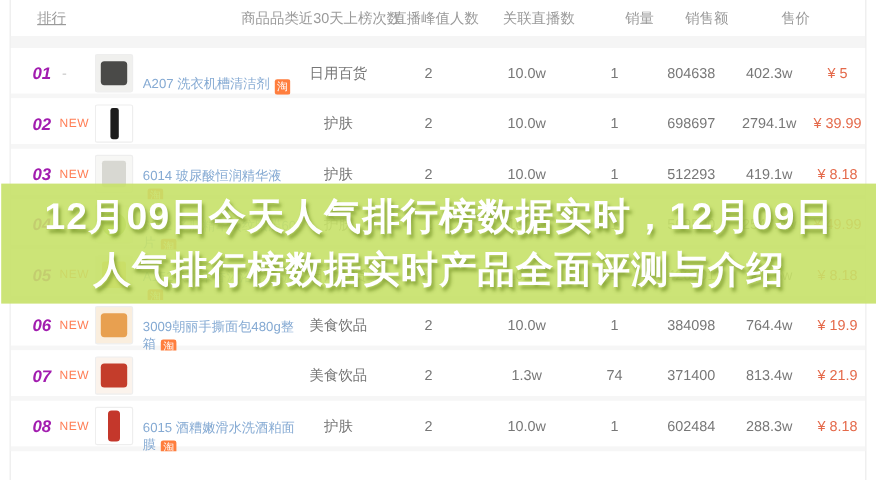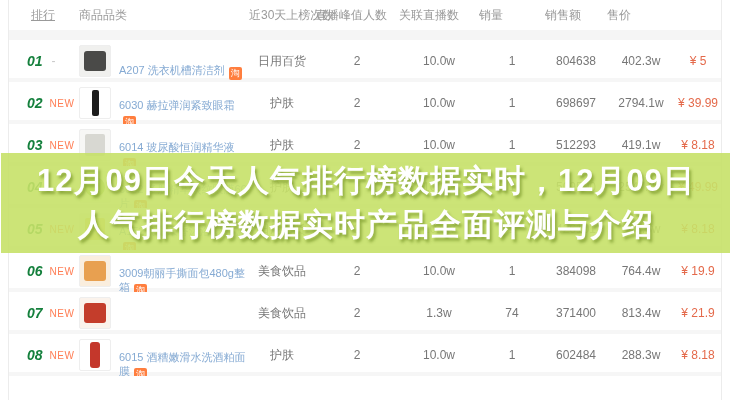--- a/index.html
+++ b/index.html
@@ -3,28 +3,28 @@
 <meta charset="utf-8">
 <style>
   * { margin:0; padding:0; box-sizing:border-box; }
   html,body { width:730px; height:400px; overflow:hidden; background:#fff;
     font-family:"Liberation Sans","DejaVu Sans",sans-serif; }
   .board { position:relative; width:714px; margin:0 8px; height:400px;
     border-left:1px solid #ececec; border-right:1px solid #ececec; background:#fff; }
   .grid-row { display:grid; grid-template-columns:70px 170px 66px 84px 80px 66px 62px 68px 1fr;
     align-items:center; }
   .thead { height:30px; color:#9a9a9a; font-size:12px; }
-  .thead .th { text-align:left; white-space:nowrap; }
+  .thead .th { text-align:right; white-space:nowrap; }
   .thead .th.rank-h { text-align:left; padding-left:22px;text-decoration:underline; }
   .thead .th.prod-h { text-align:left; padding-left:2px; }
   .head-sep { height:10px; background:#f5f5f5; }
   .tr { height:42px; background:#fff; border-bottom:4px solid #f6f6f6; font-size:12px; color:#777; }
   .td { text-align:center; white-space:nowrap; }
   .rank-cell { text-align:left; padding-left:18px; display:flex; align-items:center; }
-  .rank-num { font-style:italic; font-weight:bold; font-size:14px; color:#15803d; }
+  .rank-num { font-style:italic; font-weight:bold; font-size:14px; color:#a21caf; }
   .badge-new { color:#ff7e55; font-size:10px; margin-left:7px; letter-spacing:.5px; }
   .badge-dash { color:#c8c8c8; margin-left:9px; font-size:12px; }
   .prod-cell { display:flex; align-items:center; text-align:left; white-space:normal; overflow:hidden; height:42px; }
   .thumb { flex:0 0 32px; width:32px; height:32px; border:1px solid #eee; border-radius:2px;
     display:flex; align-items:center; justify-content:center; background:#fff; }
   .thumb .inner { display:block; }
   .shape-pack .inner { width:22px; height:20px; border-radius:3px; }
   .shape-tube .inner { width:7px; height:26px; border-radius:2px; }
   .shape-box .inner { width:20px; height:22px; border-radius:2px; }
   .shape-circle .inner { width:20px; height:20px; border-radius:50%; }
@@ -82,21 +82,20 @@
 
     <div class="grid-row tr">
       <div class="td rank-cell">
         <span class="rank-num">02</span>
         <span class="badge-new">NEW</span>
       </div>
       <div class="td prod-cell">
         <span class="thumb shape-tube" style="background: rgb(255, 255, 255);">
             <span class="inner" style="background: rgb(28, 28, 28);"></span>
           </span>
-        <span class="pname"><span>6030 赫拉弹润紧致眼霜</span><span class="shop-ic">淘</span></span>
       </div>
       <div class="td">护肤</div>
       <div class="td">2</div>
       <div class="td">10.0w</div>
       <div class="td">1</div>
       <div class="td">698697</div>
       <div class="td">2794.1w</div>
       <div class="td price">¥ 39.99</div>
     </div>
 

